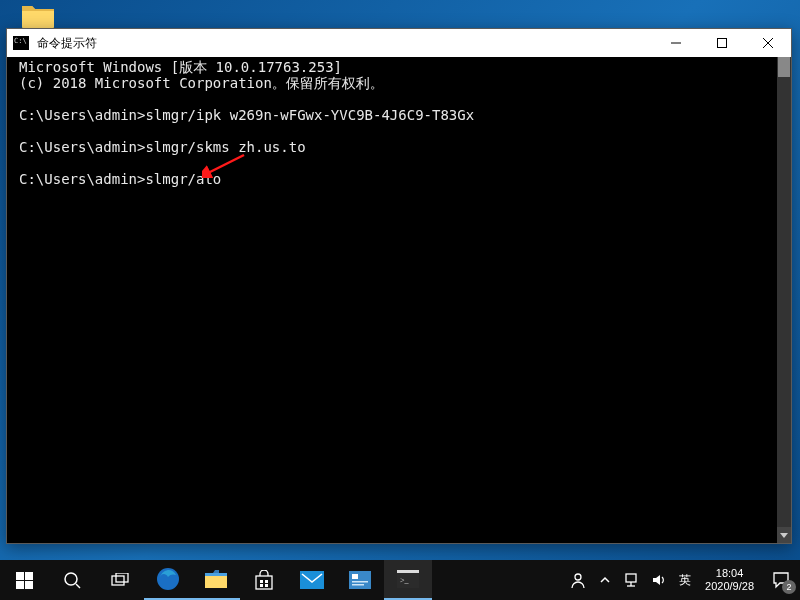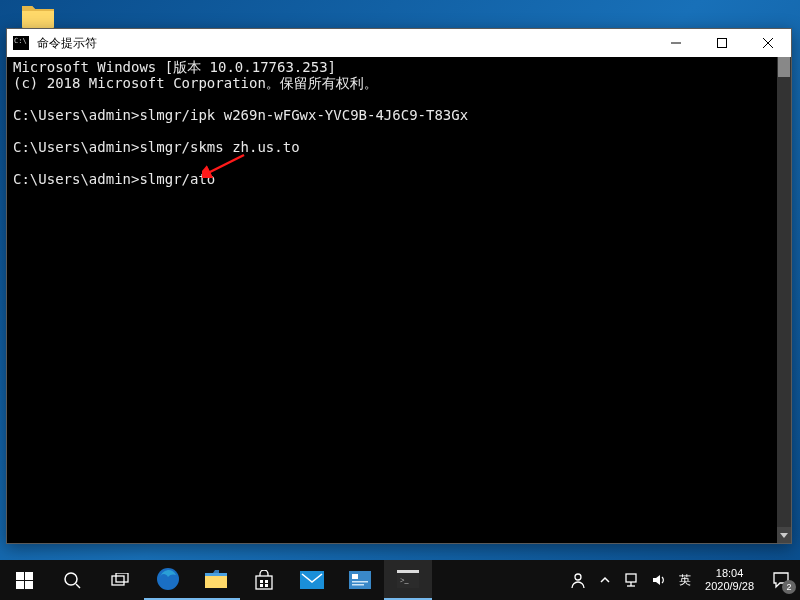--- a/index.html
+++ b/index.html
@@ -46,21 +46,21 @@
   cursor: pointer;
 }
 .win-btn svg { width: 10px; height: 10px; }
 
 .terminal-body {
   flex: 1; background: #000;
   position: relative; overflow: hidden;
 }
 .terminal-content {
   position: absolute; left: 0; top: 0; right: 14px; bottom: 0;
-  padding: 2px 0 0 6px;
+  padding: 2px 0 0 12px;
   font-family: "NSimSun", "SimSun", Consolas, monospace;
   font-size: 14px; line-height: 16px;
   color: #e8e8e8;
   white-space: pre;
 }
 .scrollbar {
   position: absolute; right: 0; top: 0; bottom: 0;
   width: 14px; background: #333;
 }
 .scroll-thumb {

